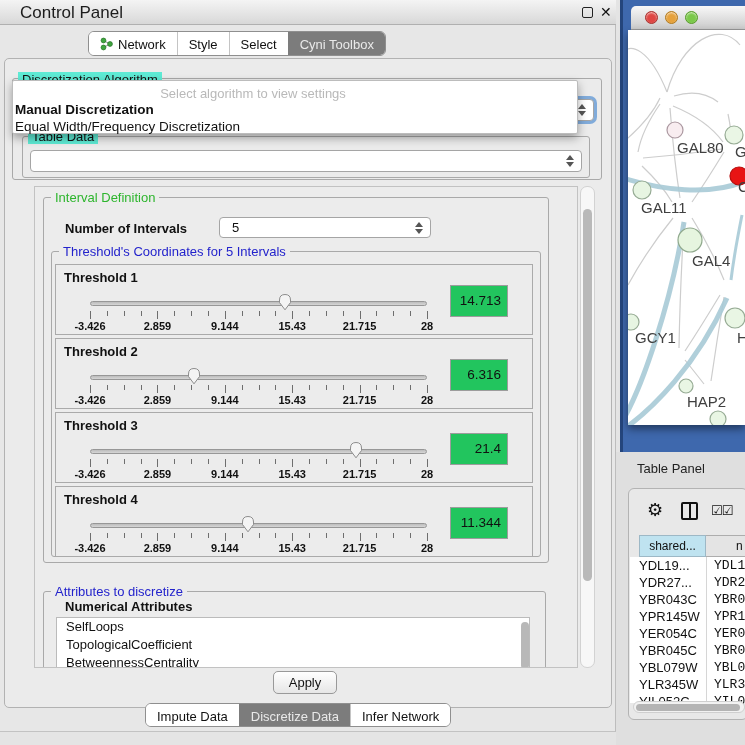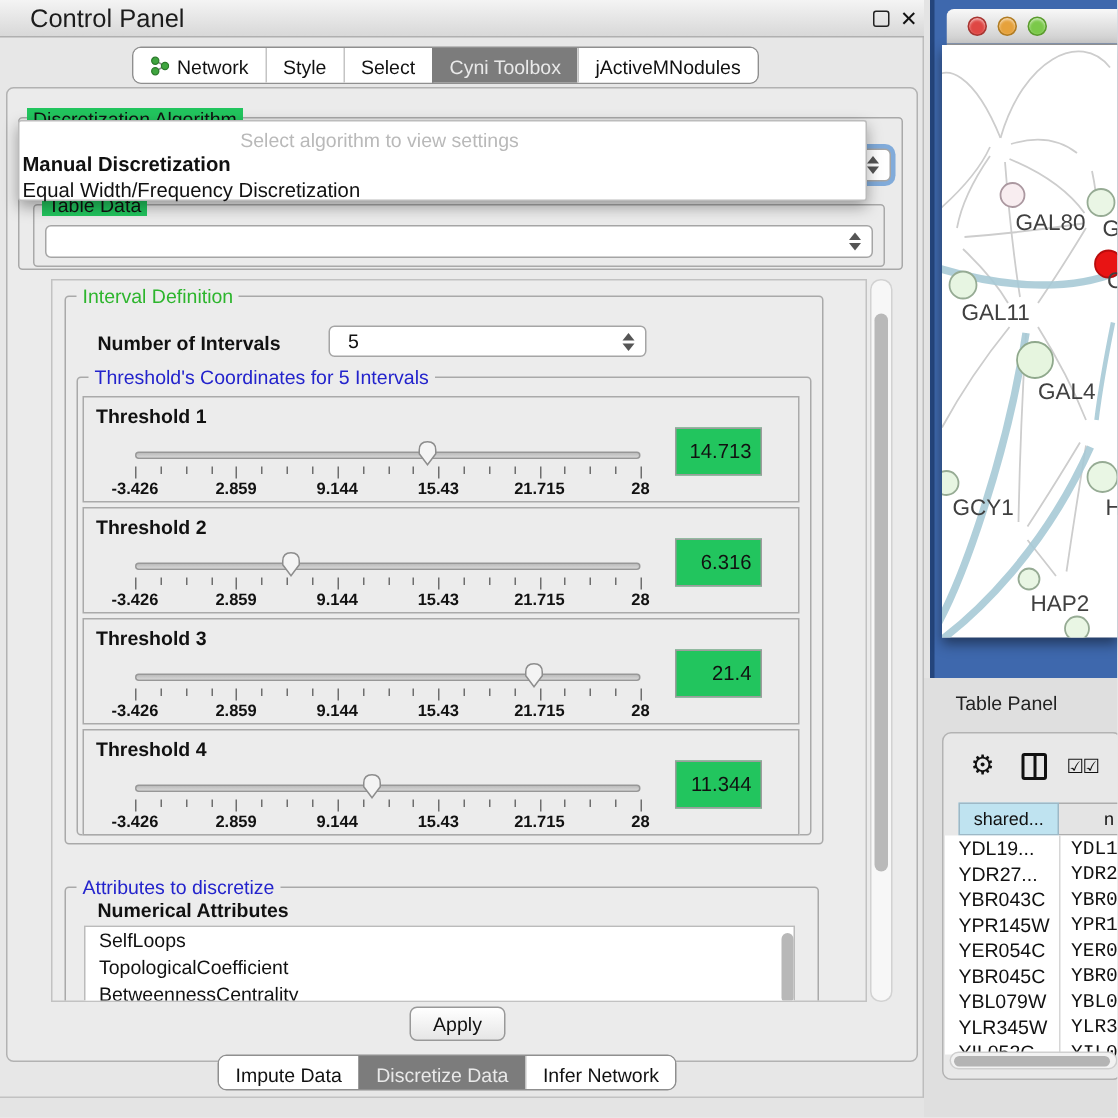--- a/index.html
+++ b/index.html
@@ -21,21 +21,21 @@
   #bottom-tabs{left:145px;top:703px;height:24px;}
   .tab{display:flex;align-items:center;gap:5px;padding:12px 11px;font-size:13px;color:#111;background:#fff;border-left:1px solid #c4c4c4;cursor:default;white-space:nowrap;}
   .tab:first-child{border-left:none;}
   .tab.sel{background:#7c7c7c;color:#e9e9e9;border-left-color:#7c7c7c;}
 
   
   #main-panel{left:4px;top:58px;width:608px;height:650px;background:#ebebeb;border:1px solid #b2b2b2;border-radius:5px;}
 
   
   .gb{border:1px solid #a9a9a9;border-radius:3px;}
-  .gb-title{position:absolute;font-size:13px;background:#22c55e;padding:0 4px;white-space:nowrap;}
+  .gb-title{position:absolute;font-size:13px;background:#5eead4;padding:0 4px;white-space:nowrap;}
   #gb-disc{left:12px;top:78px;width:590px;height:102px;}
   #gb-disc-title{left:18px;top:72px;}
   #gb-tabledata{left:22px;top:136px;width:568px;height:42px;}
   #gb-tabledata-title{left:28px;top:129px;}
   #gb-interval{left:42px;top:196px;width:506px;height:366px;}
   #gb-interval-title{left:50px;top:189px;color:#2db52d;background:#ececec;}
   #gb-thresholds{left:50px;top:250px;width:490px;height:306px;}
   #gb-thresholds-title{left:58px;top:243px;color:#2323cc;background:#ececec;}
   #gb-attrs{left:42px;top:590px;width:503px;height:118px;}
   #gb-attrs-title{left:50px;top:583px;color:#2323cc;background:#ececec;}
@@ -143,23 +143,20 @@
           <span>Network</span>
         </div>
         <div class="tab">
           <span>Style</span>
         </div>
         <div class="tab">
           <span>Select</span>
         </div>
         <div class="tab sel">
           <span>Cyni Toolbox</span>
-        </div>
-        <div class="tab">
-          <span>jActiveMNodules</span>
         </div>
       </div>
 
     <div id="main-panel" class="abs"></div>
 
     <div id="gb-disc" class="abs gb"></div>
     <span id="gb-disc-title" class="gb-title">Discretization Algorithm</span>
     <div id="combo-disc" class="combo">
       <span class="stepper">
           <i class="up"></i>

